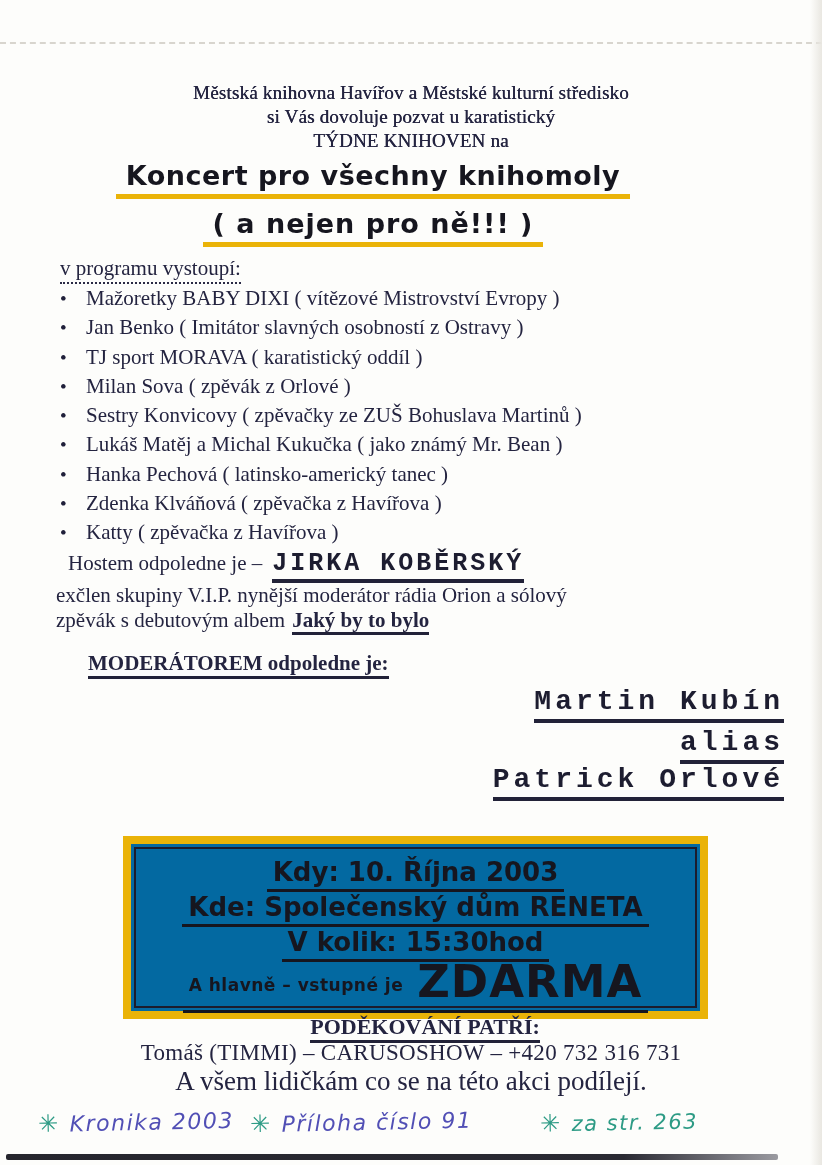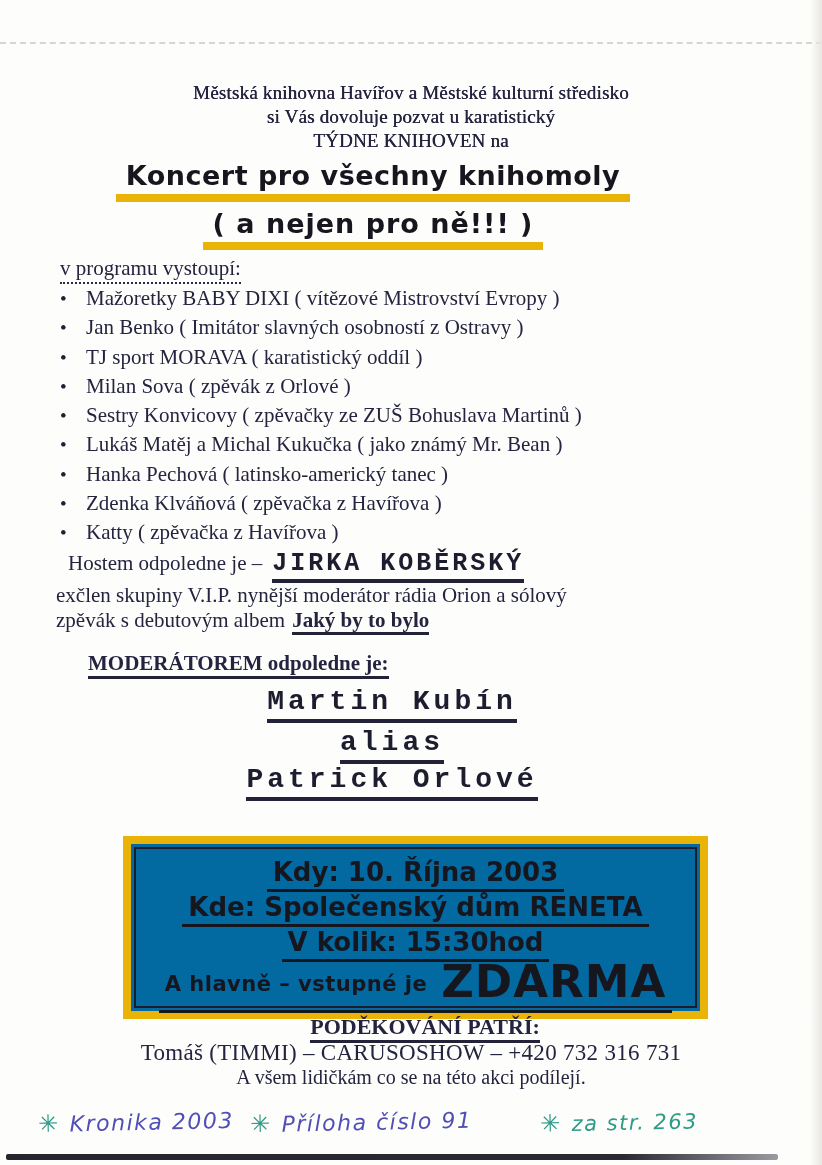--- a/index.html
+++ b/index.html
@@ -16,54 +16,54 @@
   .ctr{left:0;right:0;text-align:center;}
 
   
   .hdr{font-size:19px;letter-spacing:.2px;text-shadow:.3px 0 0 currentColor;}
 
   
   .marker{font-family:"DejaVu Sans",sans-serif;font-weight:bold;color:#16161f;}
   .title-wrap{left:0;right:76px;text-align:center;}
   .title1{font-size:27px;letter-spacing:.5px;}
   .title2{font-size:27px;letter-spacing:1px;}
-  .title-u{display:inline-block;border-bottom:8px solid #eab308;padding:0 10px 3px 10px;}
+  .title-u{display:inline-block;border-bottom:5px solid #eab308;padding:0 10px 3px 10px;}
 
   
   .prog-head{left:60px;font-size:21px;}
   .dotted-u{border-bottom:2px dotted #2a2a45;padding-bottom:2px;}
   ul.prog{left:60px;top:284px;margin:0;padding:0;list-style:none;font-size:21px;}
   ul.prog li{height:29.3px;line-height:29.3px;white-space:nowrap;}
   ul.prog li::before{content:"•";display:inline-block;width:26px;font-size:19px;color:#20203a;}
 
   
   .guest{left:68px;font-size:21px;white-space:nowrap;}
   .tw{font-family:"Liberation Mono",monospace;font-weight:bold;color:#1d1d30;}
   .guest-name{font-size:25px;letter-spacing:3px;border-bottom:4px solid #222238;padding-bottom:1px;margin-left:10px;}
   .desc{left:56px;font-size:21px;white-space:nowrap;}
   .album{font-weight:bold;border-bottom:3px solid #222238;margin-left:7px;}
 
   
   .mod-head{left:60px;font-size:21px;font-weight:bold;}
   .solid-u{border-bottom:3px solid #222238;padding-bottom:1px;margin-left:28px;}
-  .mod-names{left:0;right:38px;text-align:center;}
+  .mod-names{left:0;right:38px;text-align:right;}
   .mod-name{font-size:28px;letter-spacing:4px;border-bottom:4px solid #222238;padding-bottom:2px;display:inline-block;}
 
   
   .event-box{left:123px;top:836px;width:569px;height:167px;border:8px solid #eab308;background:#0369a1;}
   .event-inner{position:absolute;left:3px;top:3px;right:3px;bottom:3px;border:2px solid #1c1c2c;}
   .box-line{position:absolute;left:0;right:0;text-align:center;font-size:26px;}
   .box-u{display:inline-block;border-bottom:3px solid #16161f;padding:0 6px 2px 6px;}
-  .adm-prefix{font-size:21px;letter-spacing:.5px;vertical-align:baseline;}
+  .adm-prefix{font-size:17px;letter-spacing:.5px;vertical-align:baseline;}
   .adm-free{font-size:45px;letter-spacing:1px;margin-left:14px;vertical-align:-6px;}
 
   
   .thanks-head{font-size:22px;font-weight:bold;}
   .thanks-contact{font-size:23px;letter-spacing:.3px;}
-  .thanks-close{font-size:20px;}
+  .thanks-close{font-size:27px;}
 
   
   .note{position:absolute;top:1108px;font-family:"DejaVu Sans",sans-serif;font-style:italic;font-size:22px;
     letter-spacing:1.5px;white-space:nowrap;transform:rotate(-1.2deg);}
   .note .ast{font-style:normal;font-size:24px;color:#2d9b85;margin-right:10px;}
   .note-blue{color:#514fb5;}
   .note-teal{color:#2d9b85;}
   .n1{left:38px;}
   .n2{left:250px;}
   .n3{left:540px;font-size:21px;}

